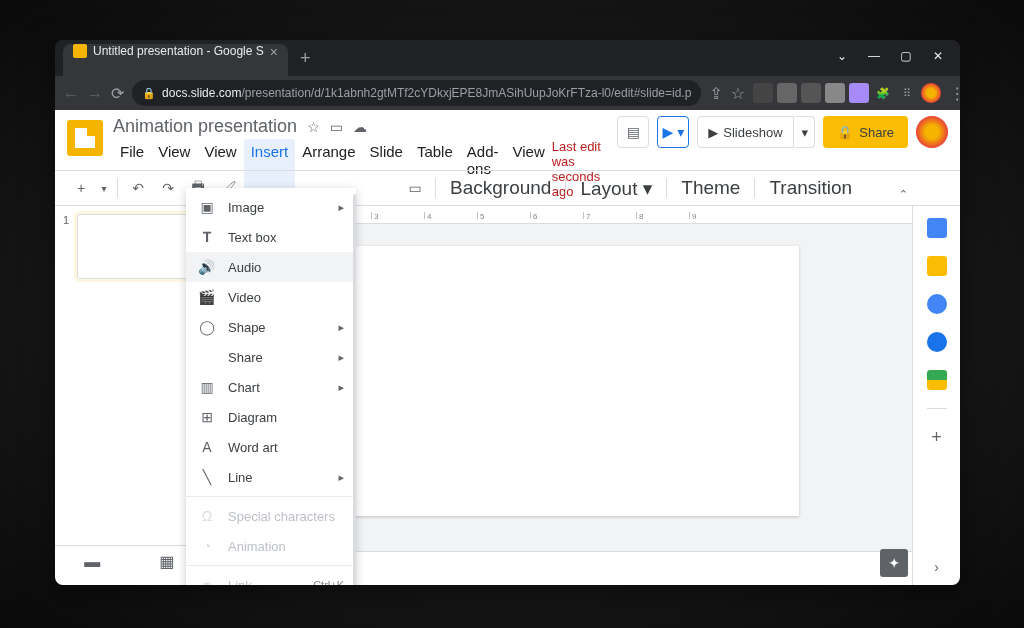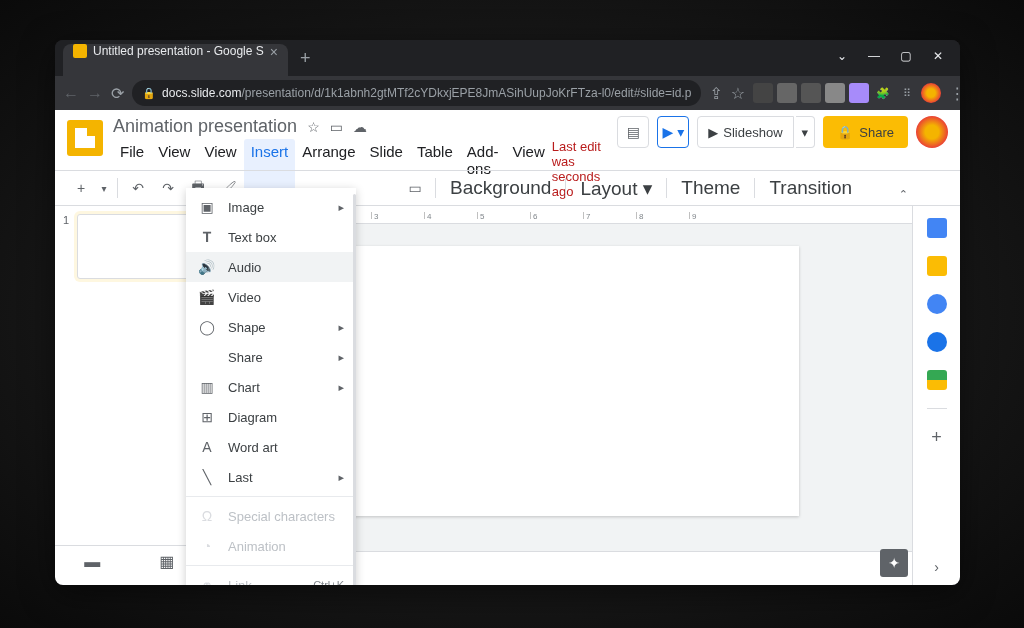--- a/index.html
+++ b/index.html
@@ -268,21 +268,21 @@
       <div class="dd-item">
           <span class="dd-icon">⊞</span>
           <span class="dd-label">Diagram</span>
         </div>
       <div class="dd-item">
           <span class="dd-icon">A</span>
           <span class="dd-label">Word art</span>
         </div>
       <div class="dd-item">
           <span class="dd-icon">╲</span>
-          <span class="dd-label">Last</span>
+          <span class="dd-label">Line</span>
           <span class="dd-sub">▸</span>
         </div>
       <div class="dd-sep"></div>
       <div class="dd-item disabled">
           <span class="dd-icon">Ω</span>
           <span class="dd-label">Special characters</span>
         </div>
       <div class="dd-item disabled">
           <span class="dd-icon">◔</span>
           <span class="dd-label">Animation</span>

